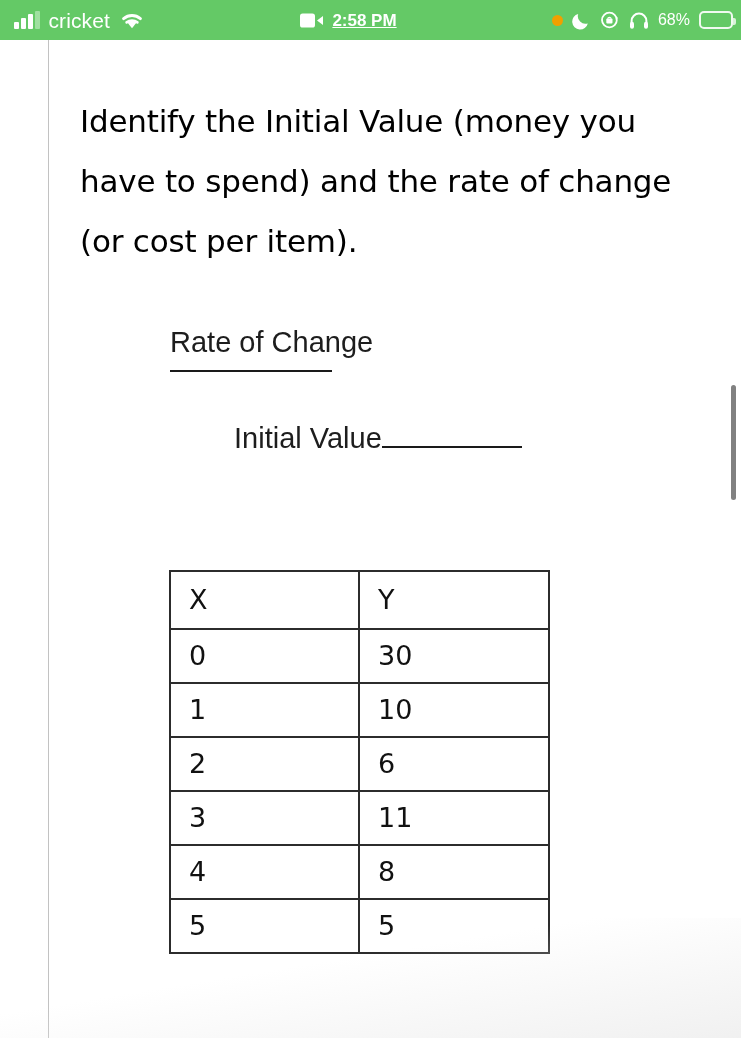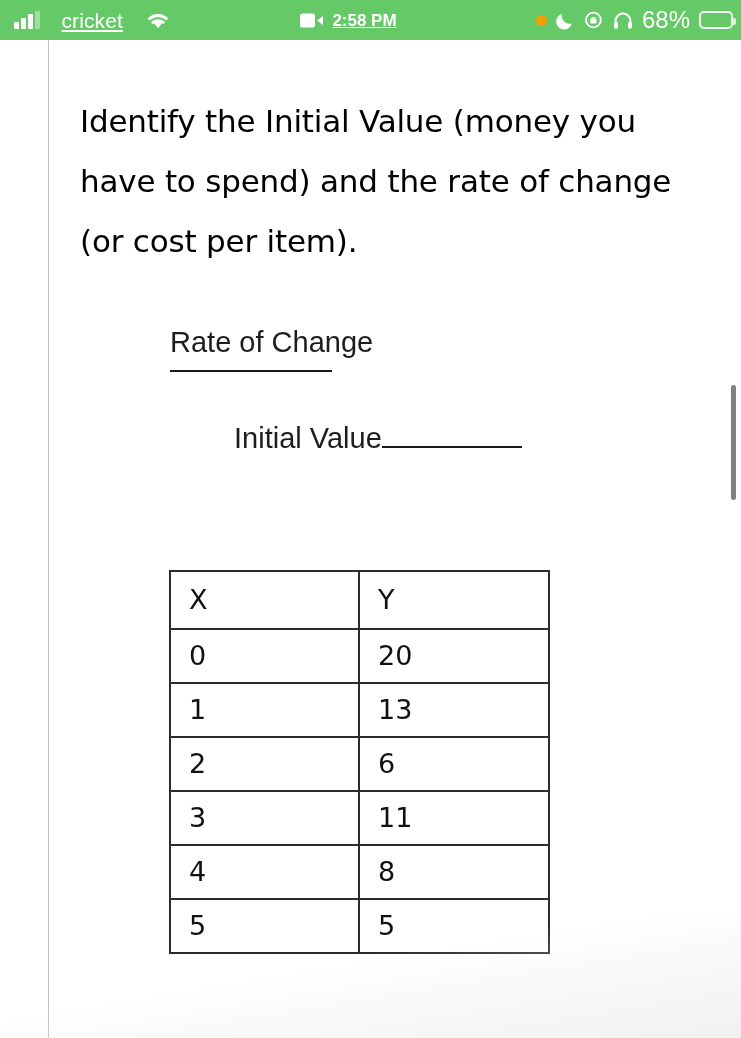--- a/index.html
+++ b/index.html
@@ -23,22 +23,21 @@
     height: 40px;
     background: #64c966;
     display: flex;
     align-items: center;
     color: #ffffff;
   }
   #status-left {
     display: flex;
     align-items: center;
     margin-left: 14px;
-    gap: 22px;
-    text-decoration: underline;
+    gap: 9px;
   }
   .signal-bars {
     display: flex;
     align-items: flex-end;
     gap: 2.5px;
     height: 17px;
   }
   .signal-bars i {
     display: block;
     width: 4.5px;
@@ -74,21 +73,21 @@
   }
 
   #status-right {
     position: absolute;
     right: 8px;
     display: flex;
     align-items: center;
     gap: 9px;
   }
   #battery-percent {
-    font-size: 24px;
+    font-size: 16px;
     line-height: 1;
   }
   .orange-dot {
     width: 11px; height: 11px;
     border-radius: 50%;
     background: #f0a000;
     display: block;
   }
   .battery-shell {
     width: 34px; height: 18px;
@@ -297,25 +296,25 @@
   </colgroup>
   <thead>
     <tr>
       <th>X</th>
       <th>Y</th>
     </tr>
   </thead>
   <tbody>
     <tr>
       <td>0</td>
-      <td>20</td>
+      <td>30</td>
     </tr>
     <tr>
       <td>1</td>
-      <td>13</td>
+      <td>10</td>
     </tr>
     <tr>
       <td>2</td>
       <td>6</td>
     </tr>
     <tr>
       <td>3</td>
       <td>11</td>
     </tr>
     <tr>

